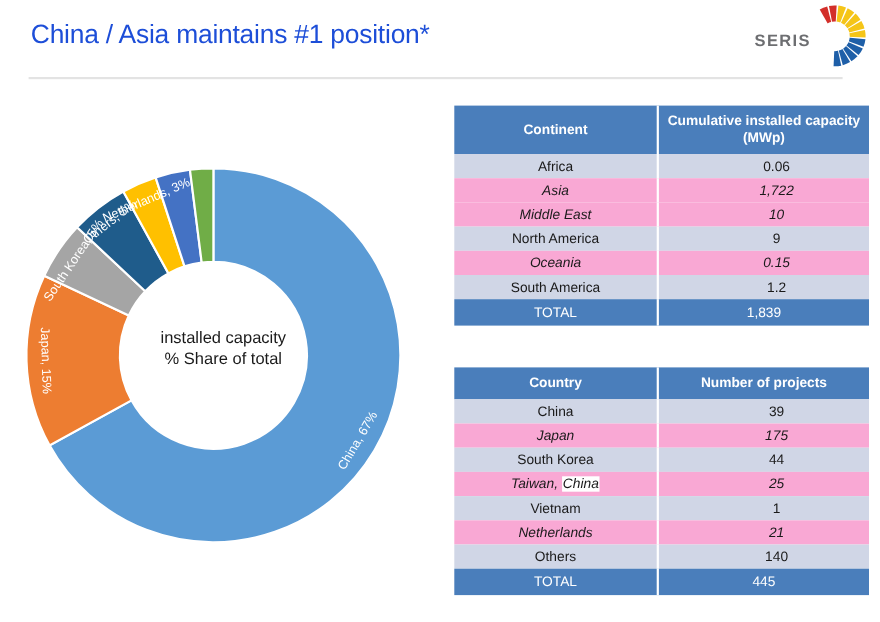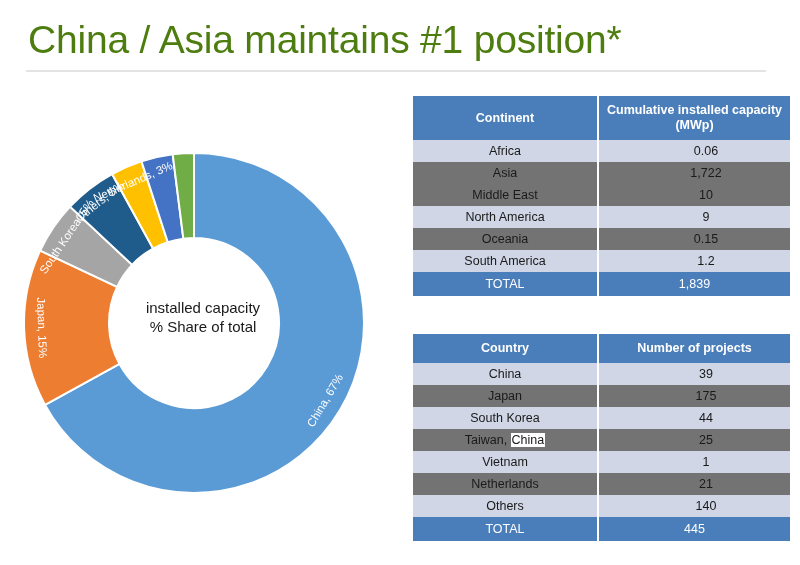--- a/index.html
+++ b/index.html
@@ -16,23 +16,23 @@
   
   #slide-header {
     position: absolute;
     left: 0; top: 0;
     width: 800px; height: 82px;
   }
 
   #slide-title {
     position: absolute;
     left: 28px; top: 18px;
-    font-size: 39px;
+    font-size: 24px;
     font-weight: 400;
-    color: #4d7c0f;
+    color: #1d4ed8;
     letter-spacing: -0.2px;
     white-space: nowrap;
   }
 
   #header-rule {
     position: absolute;
     left: 26px; top: 70px;
     width: 740px; height: 2px;
     background: #e3e3e3;
   }
@@ -110,21 +110,21 @@
 
   .data-table td {
     text-align: center;
     padding: 3px 4px;
     line-height: 16px;
     border-right: 2px solid #ffffff;
   }
   .data-table td:last-child { border-right: none; padding-left: 27px; }
 
   .data-table tbody tr.row-odd  td { background: #d0d6e6; }
-  .data-table tbody tr.row-even td { background: #737373; }
+  .data-table tbody tr.row-even td { background: #f9a8d4; font-style: italic; }
 
   .data-table tr.total-row td {
     background: #4a7ebb;
     color: #ffffff;
     font-weight: 400;
     padding: 4px 4px;
   }
 
   .hl-china {
     background: #ffffff;
@@ -145,20 +145,49 @@
 </style>
 </head>
 <body>
 
 <div id="slide-header">
 
   <div id="slide-title">China / Asia maintains #1 position*</div>
 
   <div id="header-rule"></div>
 
+  <div id="seris-logo">
+    <div id="seris-wordmark">SERIS</div>
+
+    <svg id="seris-sunburst" viewBox="0 0 62 62">
+
+      <g fill="#D32F2A">
+        <path d="M31 31 L17.2 6.6 A28 28 0 0 1 24.0 3.8 Z"></path>
+        <path d="M31 31 L25.6 3.4 A28 28 0 0 1 32.6 3.0 Z"></path>
+      </g>
+
+      <g fill="#F5C518">
+        <path d="M31 31 L34.2 3.1 A28 28 0 0 1 41.1 4.9 Z"></path>
+        <path d="M31 31 L42.6 5.5 A28 28 0 0 1 48.6 9.3 Z"></path>
+        <path d="M31 31 L49.8 10.3 A28 28 0 0 1 54.3 15.9 Z"></path>
+        <path d="M31 31 L55.1 17.2 A28 28 0 0 1 57.9 23.8 Z"></path>
+        <path d="M31 31 L58.3 25.2 A28 28 0 0 1 58.9 32.2 Z"></path>
+      </g>
+
+      <g fill="#1E5FA8">
+        <path d="M31 31 L58.8 33.7 A28 28 0 0 1 57.0 40.6 Z"></path>
+        <path d="M31 31 L56.4 42.0 A28 28 0 0 1 52.5 48.0 Z"></path>
+        <path d="M31 31 L51.6 49.2 A28 28 0 0 1 46.0 53.6 Z"></path>
+        <path d="M31 31 L44.8 54.4 A28 28 0 0 1 38.2 57.3 Z"></path>
+        <path d="M31 31 L36.8 57.7 A28 28 0 0 1 29.8 58.3 Z"></path>
+      </g>
+
+      <circle cx="31" cy="31" r="13.5" fill="#ffffff"></circle>
+    </svg>
+  </div>
 </div>
 
 <div id="donut-chart">
   <svg id="donut-svg" width="390" height="432" viewBox="0 0 390 432">
     <g id="donut-slices">
         <path d="M 186 45 A 170 170 0 1 1 37.027864392543194 296.8981245972916 L 111.5139321962716 255.9490622986458 A 85 85 0 1 0 186 130 Z" fill="#5B9BD5" stroke="#ffffff" stroke-width="2"></path>
         <path d="M 37.027864392543194 296.8981245972916 A 170 170 0 0 1 32.1794010807767 142.61752043393764 L 109.08970054038835 178.80876021696884 A 85 85 0 0 0 111.5139321962716 255.9490622986458 Z" fill="#ED7D31" stroke="#ffffff" stroke-width="2"></path>
         <path d="M 32.1794010807767 142.61752043393764 A 170 170 0 0 1 62.075333338360096 98.62699199212285 L 124.03766666918006 156.81349599606142 A 85 85 0 0 0 109.08970054038835 178.80876021696884 Z" fill="#A5A5A5" stroke="#ffffff" stroke-width="2"></path>
         <path d="M 62.075333338360096 98.62699199212285 A 170 170 0 0 1 104.1018754027084 66.0278643925432 L 145.0509377013542 140.51393219627158 A 85 85 0 0 0 124.03766666918006 156.81349599606142 Z" fill="#1F5C8B" stroke="#ffffff" stroke-width="2"></path>
         <path d="M 104.1018754027084 66.0278643925432 A 170 170 0 0 1 133.46711095625892 53.32039222982391 L 159.73355547812946 134.16019611491197 A 85 85 0 0 0 145.0509377013542 140.51393219627158 Z" fill="#FFC000" stroke="#ffffff" stroke-width="2"></path>

